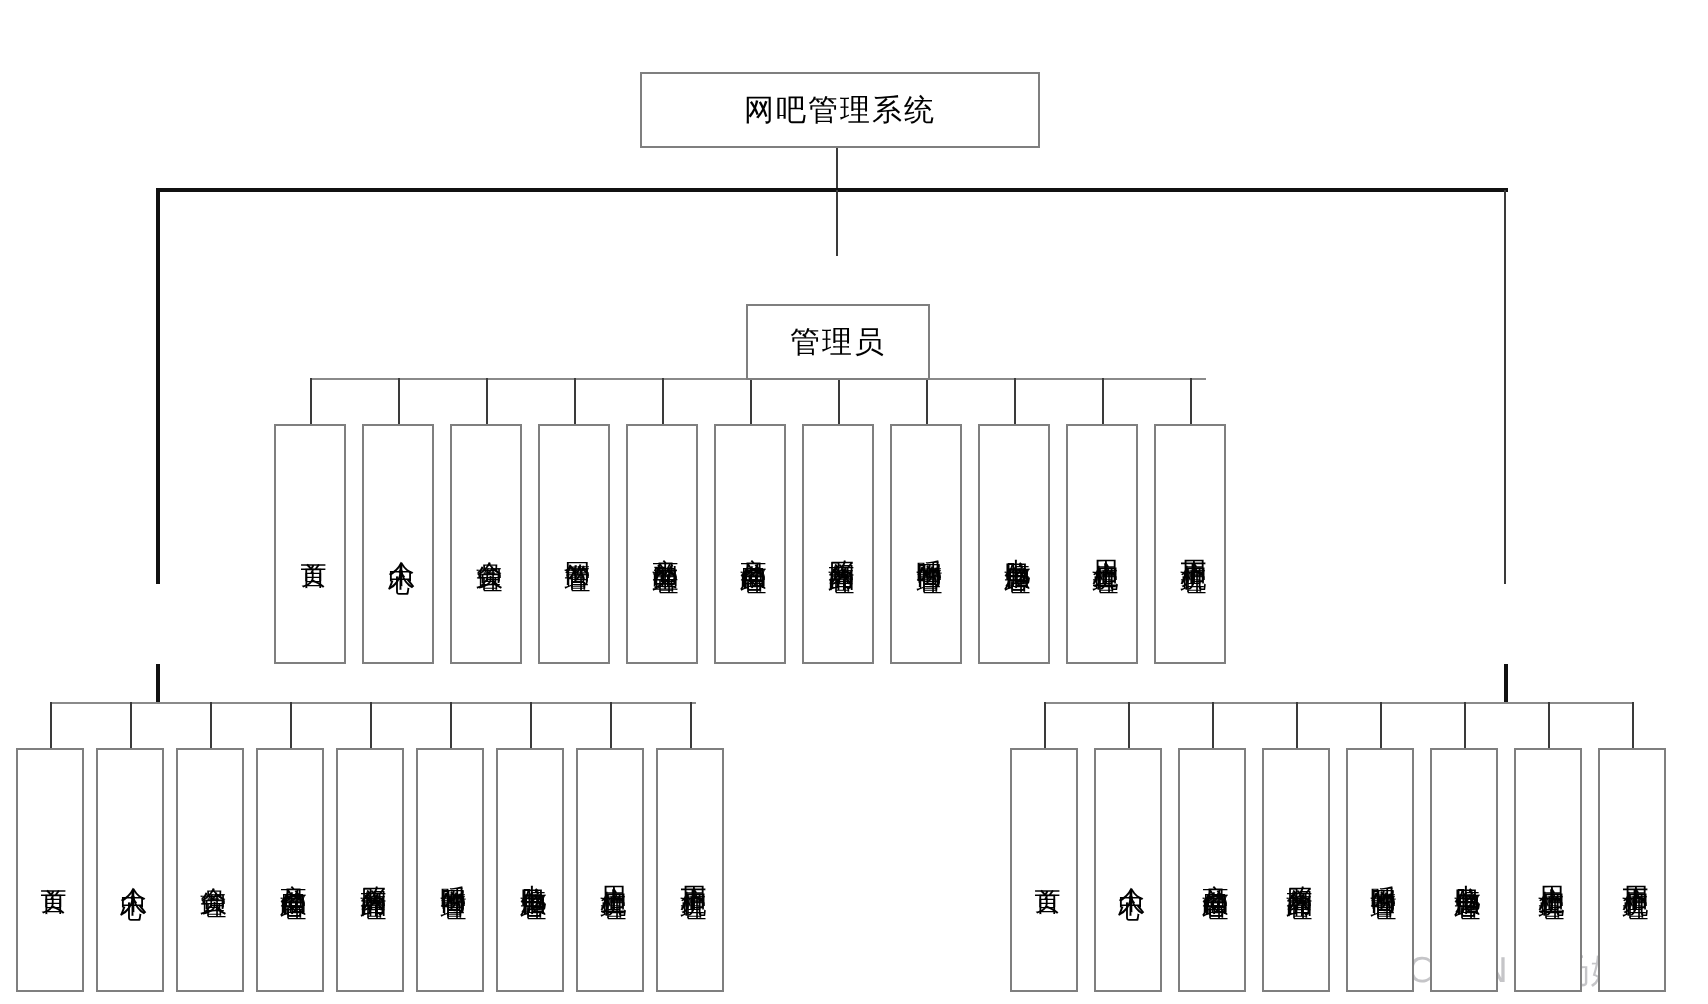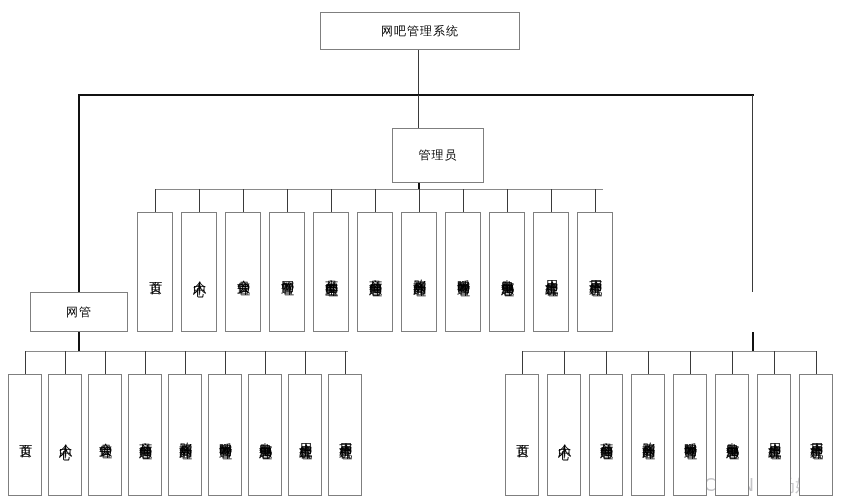--- a/index.html
+++ b/index.html
@@ -22,23 +22,24 @@
     box-sizing: border-box;
     border: 1px solid #7f7f7f;
     background: #ffffff;
     display: flex;
     align-items: center;
     justify-content: center;
     color: #000000;
     z-index: 3;
   }
   .node.horiz {
-    font-size: 12px;
+    font-size: 15px;
     letter-spacing: 1px;
     line-height: 1.2;
+    margin-top: 24px;
   }
   .node.vert {
     writing-mode: vertical-rl;
     text-orientation: upright;
     font-size: 13px;
     line-height: 1.12;
     letter-spacing: 1px;
     padding: 3px 0;
     white-space: nowrap;
   }
@@ -77,30 +78,27 @@
   <div class="line v" style="left:418px; top:50px; width:1px; height:45px;"></div>
 
   <div class="line h thick" style="left:78px; top:94px; width:676px; height:2px;"></div>
 
   <div class="line v" style="left:418px; top:95px; width:1px; height:33px;"></div>
 
   <div class="line v thick" style="left:78px; top:95px; width:2px; height:197px;"></div>
 
   <div class="line v" style="left:752px; top:95px; width:1px; height:197px;"></div>
 
-  <div class="node horiz" style="left:392px; top:128px; width:92px; height:55px;">
+  <div class="node horiz" style="left:373px; top:128px; width:92px; height:38px;">
     <span>管理员</span>
   </div>
 
   <div class="line v thick" style="left:418px; top:166px; width:2px; height:24px;"></div>
   <div class="line h grey" style="left:155px; top:189px; width:448px; height:1px;"></div>
 
-  <div class="node horiz" style="left:30px; top:292px; width:98px; height:40px;">
-    <span>网管</span>
-  </div>
   <div class="line v thick" style="left:78px; top:332px; width:2px; height:20px;"></div>
   <div class="line h grey" style="left:26px; top:351px; width:322px; height:1px;"></div>
 
   <div class="line v thick" style="left:752px; top:332px; width:2px; height:20px;"></div>
   <div class="line h grey" style="left:522px; top:351px; width:294px; height:1px;"></div>
 
   <div id="admin-leaves">
       <div class="line v" style="left: 155px; top: 189px; height: 23px;"></div>
       <div class="node vert" style="left: 137px; top: 212px; width: 36px; height: 120px;">
         <span>首页</span>

